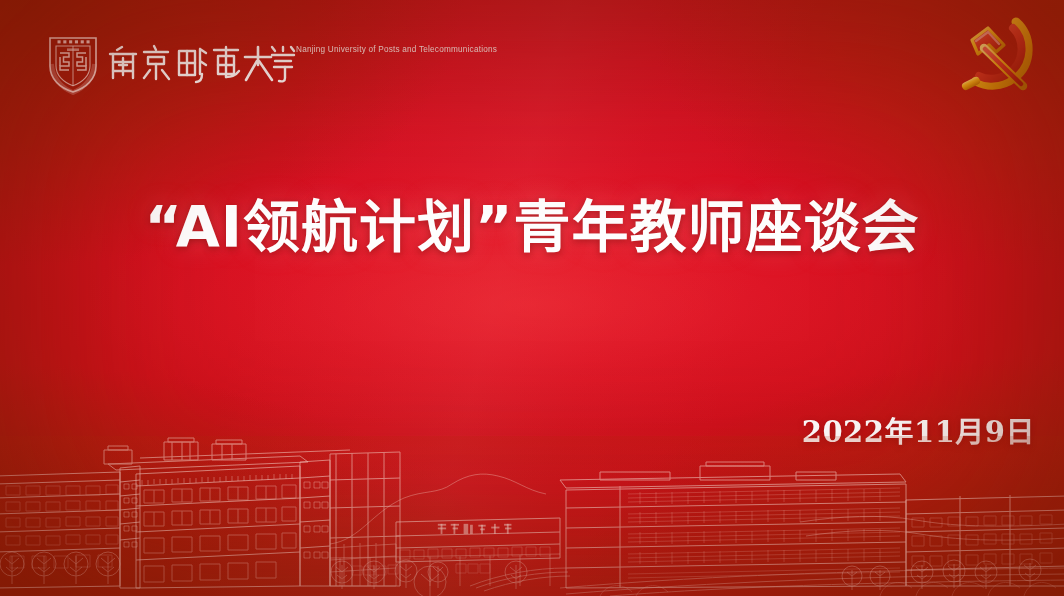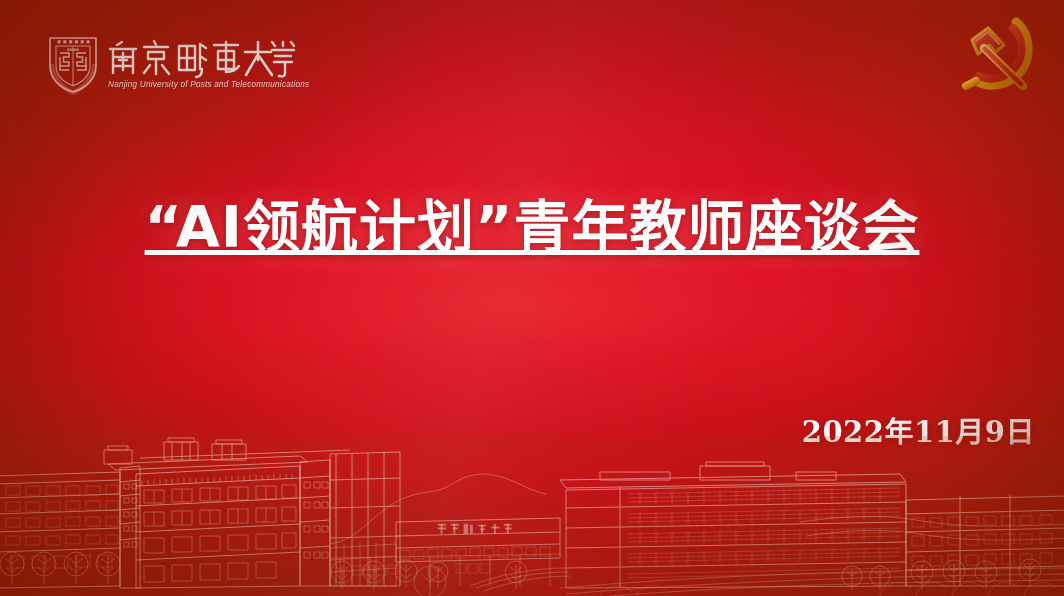--- a/index.html
+++ b/index.html
@@ -81,21 +81,21 @@
   
   .logo-lockup {
     position: absolute;
     left: 46px; top: 33px;
     display: flex;
     align-items: center;
     gap: 8px;
     height: 62px;
   }
   .logo-shield { width: 54px; height: 62px; display: block; flex: 0 0 auto; }
-  .logo-wordmark { display: flex; flex-direction: column; justify-content: flex-start; font-style: italic; }
+  .logo-wordmark { display: flex; flex-direction: row; justify-content: flex-start; }
   .logo-cn { height: 40px; display: block; }
   .logo-en {
     color: #fdf2f0;
     font-size: 8.2px;
     letter-spacing: 0.22px;
     white-space: nowrap;
     line-height: 1;
     margin-top: 2px;
     font-family: "Liberation Sans", sans-serif;
     opacity: 0.97;
@@ -118,21 +118,20 @@
     color: #ffffff;
     font-family: "DejaVu Sans", "Liberation Sans", sans-serif;
     font-weight: 700;
     font-size: 57px;
     line-height: 68px;
     letter-spacing: 1px;
     white-space: nowrap;
     text-shadow:
       0 2px 7px rgba(110,10,6,0.48),
       0 0 26px rgba(255,190,180,0.26);
-    text-decoration: underline;
   }
 
   
   .credit-block {
     position: absolute;
     right: 29px;
     top: 388px;
     text-align: right;
     color: #ffffff;
     font-family: "DejaVu Serif", "Liberation Serif", serif;

